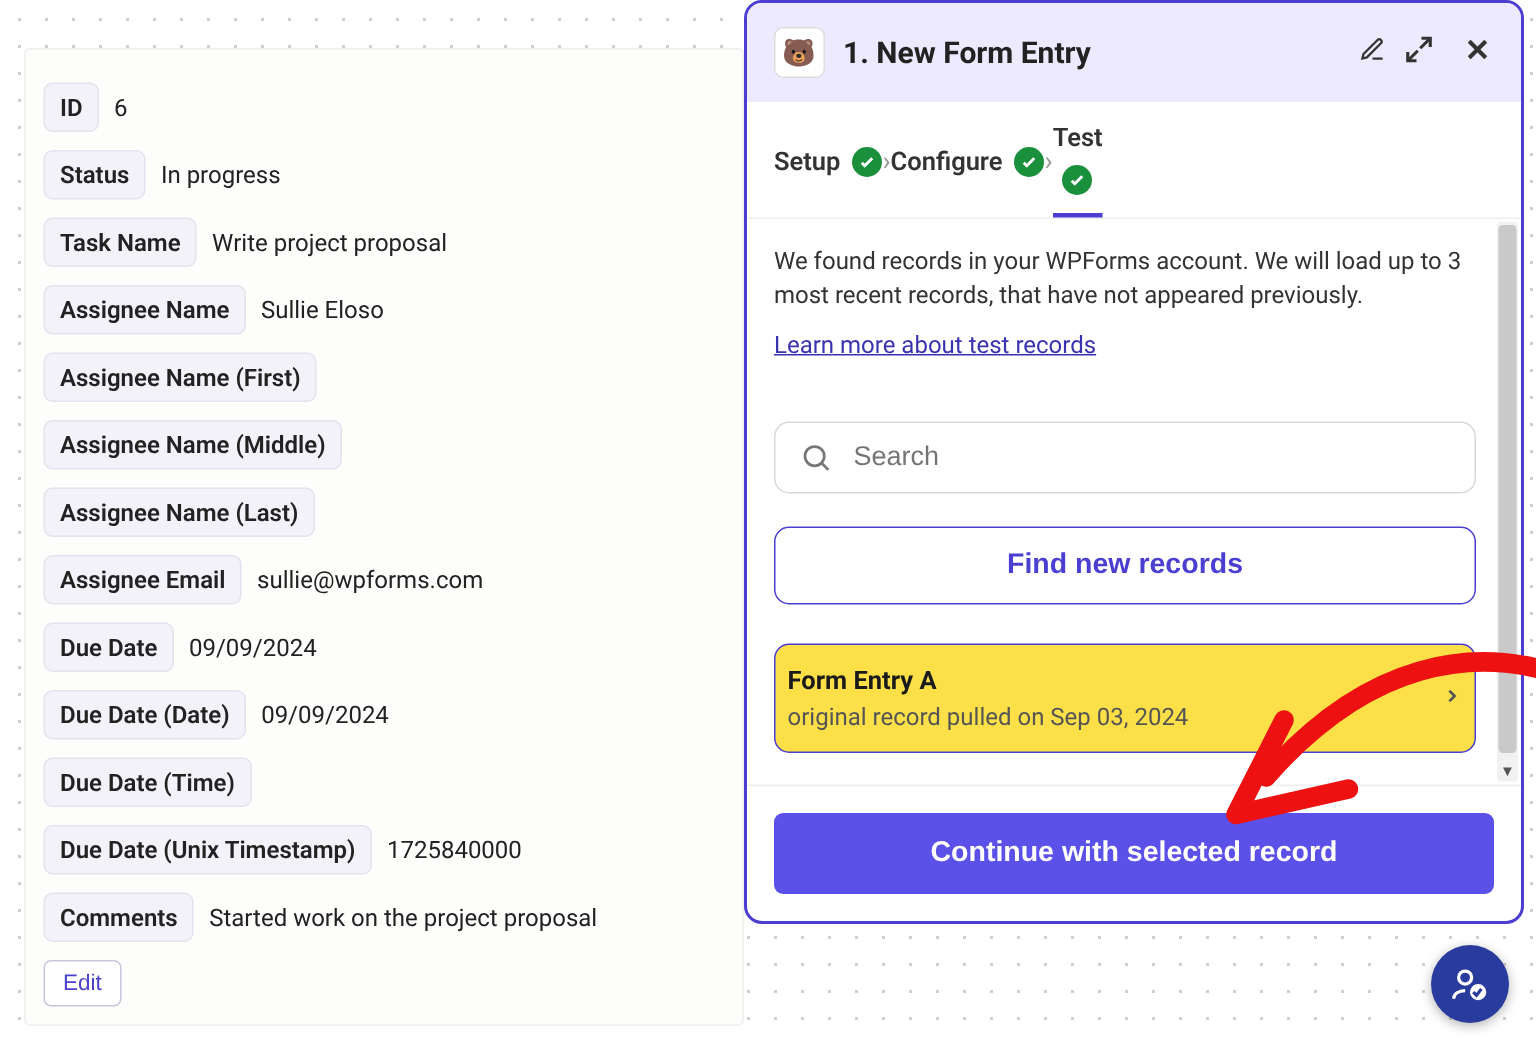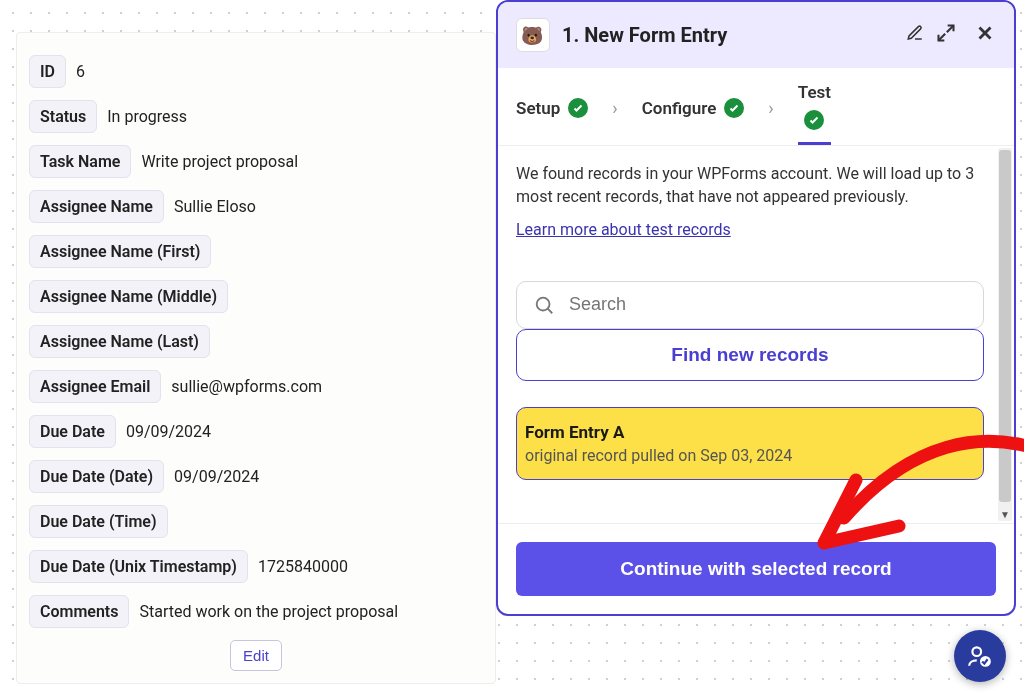--- a/index.html
+++ b/index.html
@@ -46,21 +46,21 @@
   font-weight: 600;
   color: #222;
   white-space: nowrap;
 }
 .field-value {
   font-size: 16px;
   color: #222;
 }
 .edit-row {
   display: flex;
-  justify-content: center;
+  justify-content: flex-start;
   margin-top: 9px;
 }
 .edit-btn {
   background: #fff;
   border: 1px solid #c7c5db;
   color: #4a42c9;
   border-radius: 5px;
   padding: 6px 12px;
   font-size: 15px;
   font-weight: 500;
@@ -109,21 +109,21 @@
   display: flex;
   gap: 18px;
   align-items: center;
 }
 .icon-btn { cursor: pointer; color: #333; }
 
 
 .tab-row {
   display: flex;
   align-items: center;
-  gap: 24px;
+  gap: 0;
   padding: 14px 18px 0 18px;
   border-bottom: 1px solid #eee;
 }
 .tab {
   display: flex;
   align-items: center;
   gap: 8px;
   font-size: 17px;
   font-weight: 600;
   color: #333;
@@ -180,21 +180,21 @@
   border: none;
   outline: none;
   font-size: 18px;
   color: #777;
   flex: 1;
   background: transparent;
 }
 
 .find-btn {
   width: 100%;
-  margin-top: 0;
+  margin-top: 22px;
   border: 1.5px solid #4a3fd1;
   background: #fff;
   color: #4a3fd1;
   font-size: 19px;
   font-weight: 700;
   padding: 14px;
   border-radius: 10px;
   cursor: pointer;
 }
 

